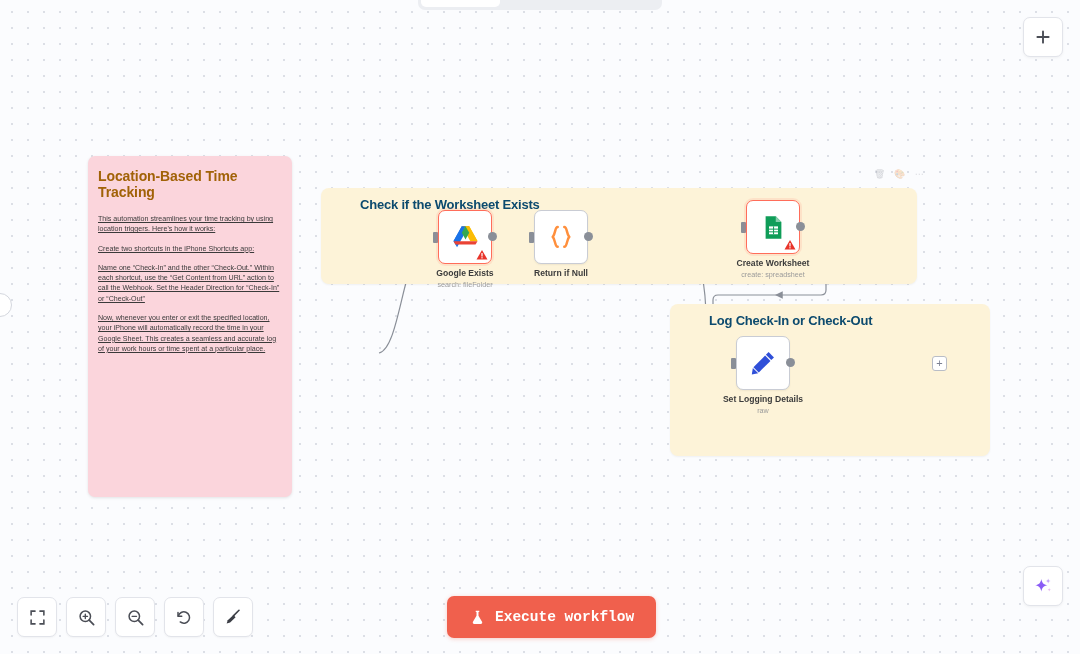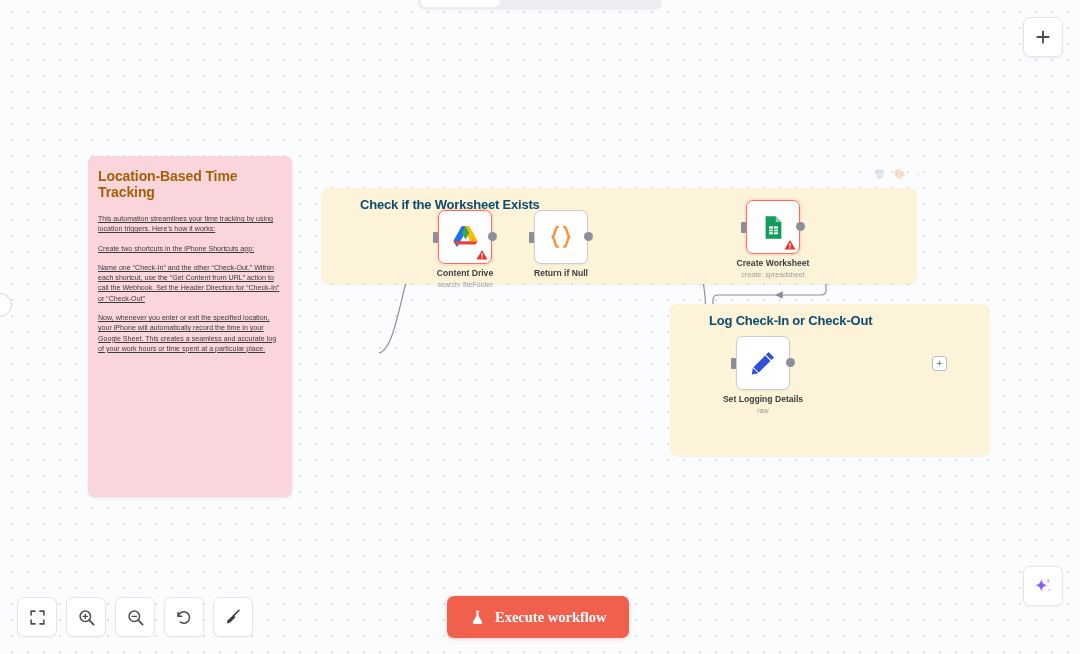--- a/index.html
+++ b/index.html
@@ -143,21 +143,21 @@
 
   
   #execute {
     position: absolute; left: 447px; bottom: 16px;
     height: 42px; padding: 0 22px;
     background: #f0604d; color: #fff;
     border: none; border-radius: 7px;
     display: flex; align-items: center; gap: 9px;
     font-size: 14.5px; font-weight: 600; cursor: pointer;
     box-shadow: 0 1px 4px rgba(240,96,77,.3);
-    font-family: Liberation Serif, serif;
+    font-family: Liberation Mono, monospace;
   }
 
   
   .corner-btn {
     position: absolute; width: 40px; height: 40px;
     background: #fff; border: 1px solid #e2e4ea; border-radius: 7px;
     display: flex; align-items: center; justify-content: center;
     cursor: pointer; box-shadow: 0 1px 3px rgba(0,0,0,.05);
   }
   #add-btn { left: 1023px; top: 17px; }
@@ -234,21 +234,21 @@
         <path d="M2.1 15 L21.9 15 L20.3 17.8 L3.7 17.8 z" fill="#ea4335"></path>
         <path d="M5.3 14.9 L12 3.2 L18.8 14.9 z" fill="none"></path>
       </svg>
       <svg class="warn" viewBox="0 0 24 24">
         <path d="M12 2 L23 21 H1 z" fill="#e8342a"></path>
         <rect x="10.8" y="8" width="2.4" height="7" fill="#fff"></rect>
         <rect x="10.8" y="16.4" width="2.4" height="2.4" fill="#fff"></rect>
       </svg>
     </div>
     <div class="port" style="left:50px; top:22px;"></div>
-    <div class="node-label">Content Drive</div>
+    <div class="node-label">Google Exists</div>
     <div class="node-sub">search: fileFolder</div>
   </div>
 
   <div class="node" style="left:534px; top:210px;">
     <div class="port-in" style="left:-5px; top:22px;"></div>
     <div class="node-box">
       <svg width="28" height="28" viewBox="0 0 24 24">
         <path d="M9.2 3.5 C6.6 3.5 7.4 9 5 11.9 C7.4 14.8 6.6 20.4 9.2 20.4" fill="none" stroke="#ff8f3c" stroke-width="2.1" stroke-linecap="round"></path>
         <path d="M14.8 3.5 C17.4 3.5 16.6 9 19 11.9 C16.6 14.8 17.4 20.4 14.8 20.4" fill="none" stroke="#ff8f3c" stroke-width="2.1" stroke-linecap="round"></path>
       </svg>

